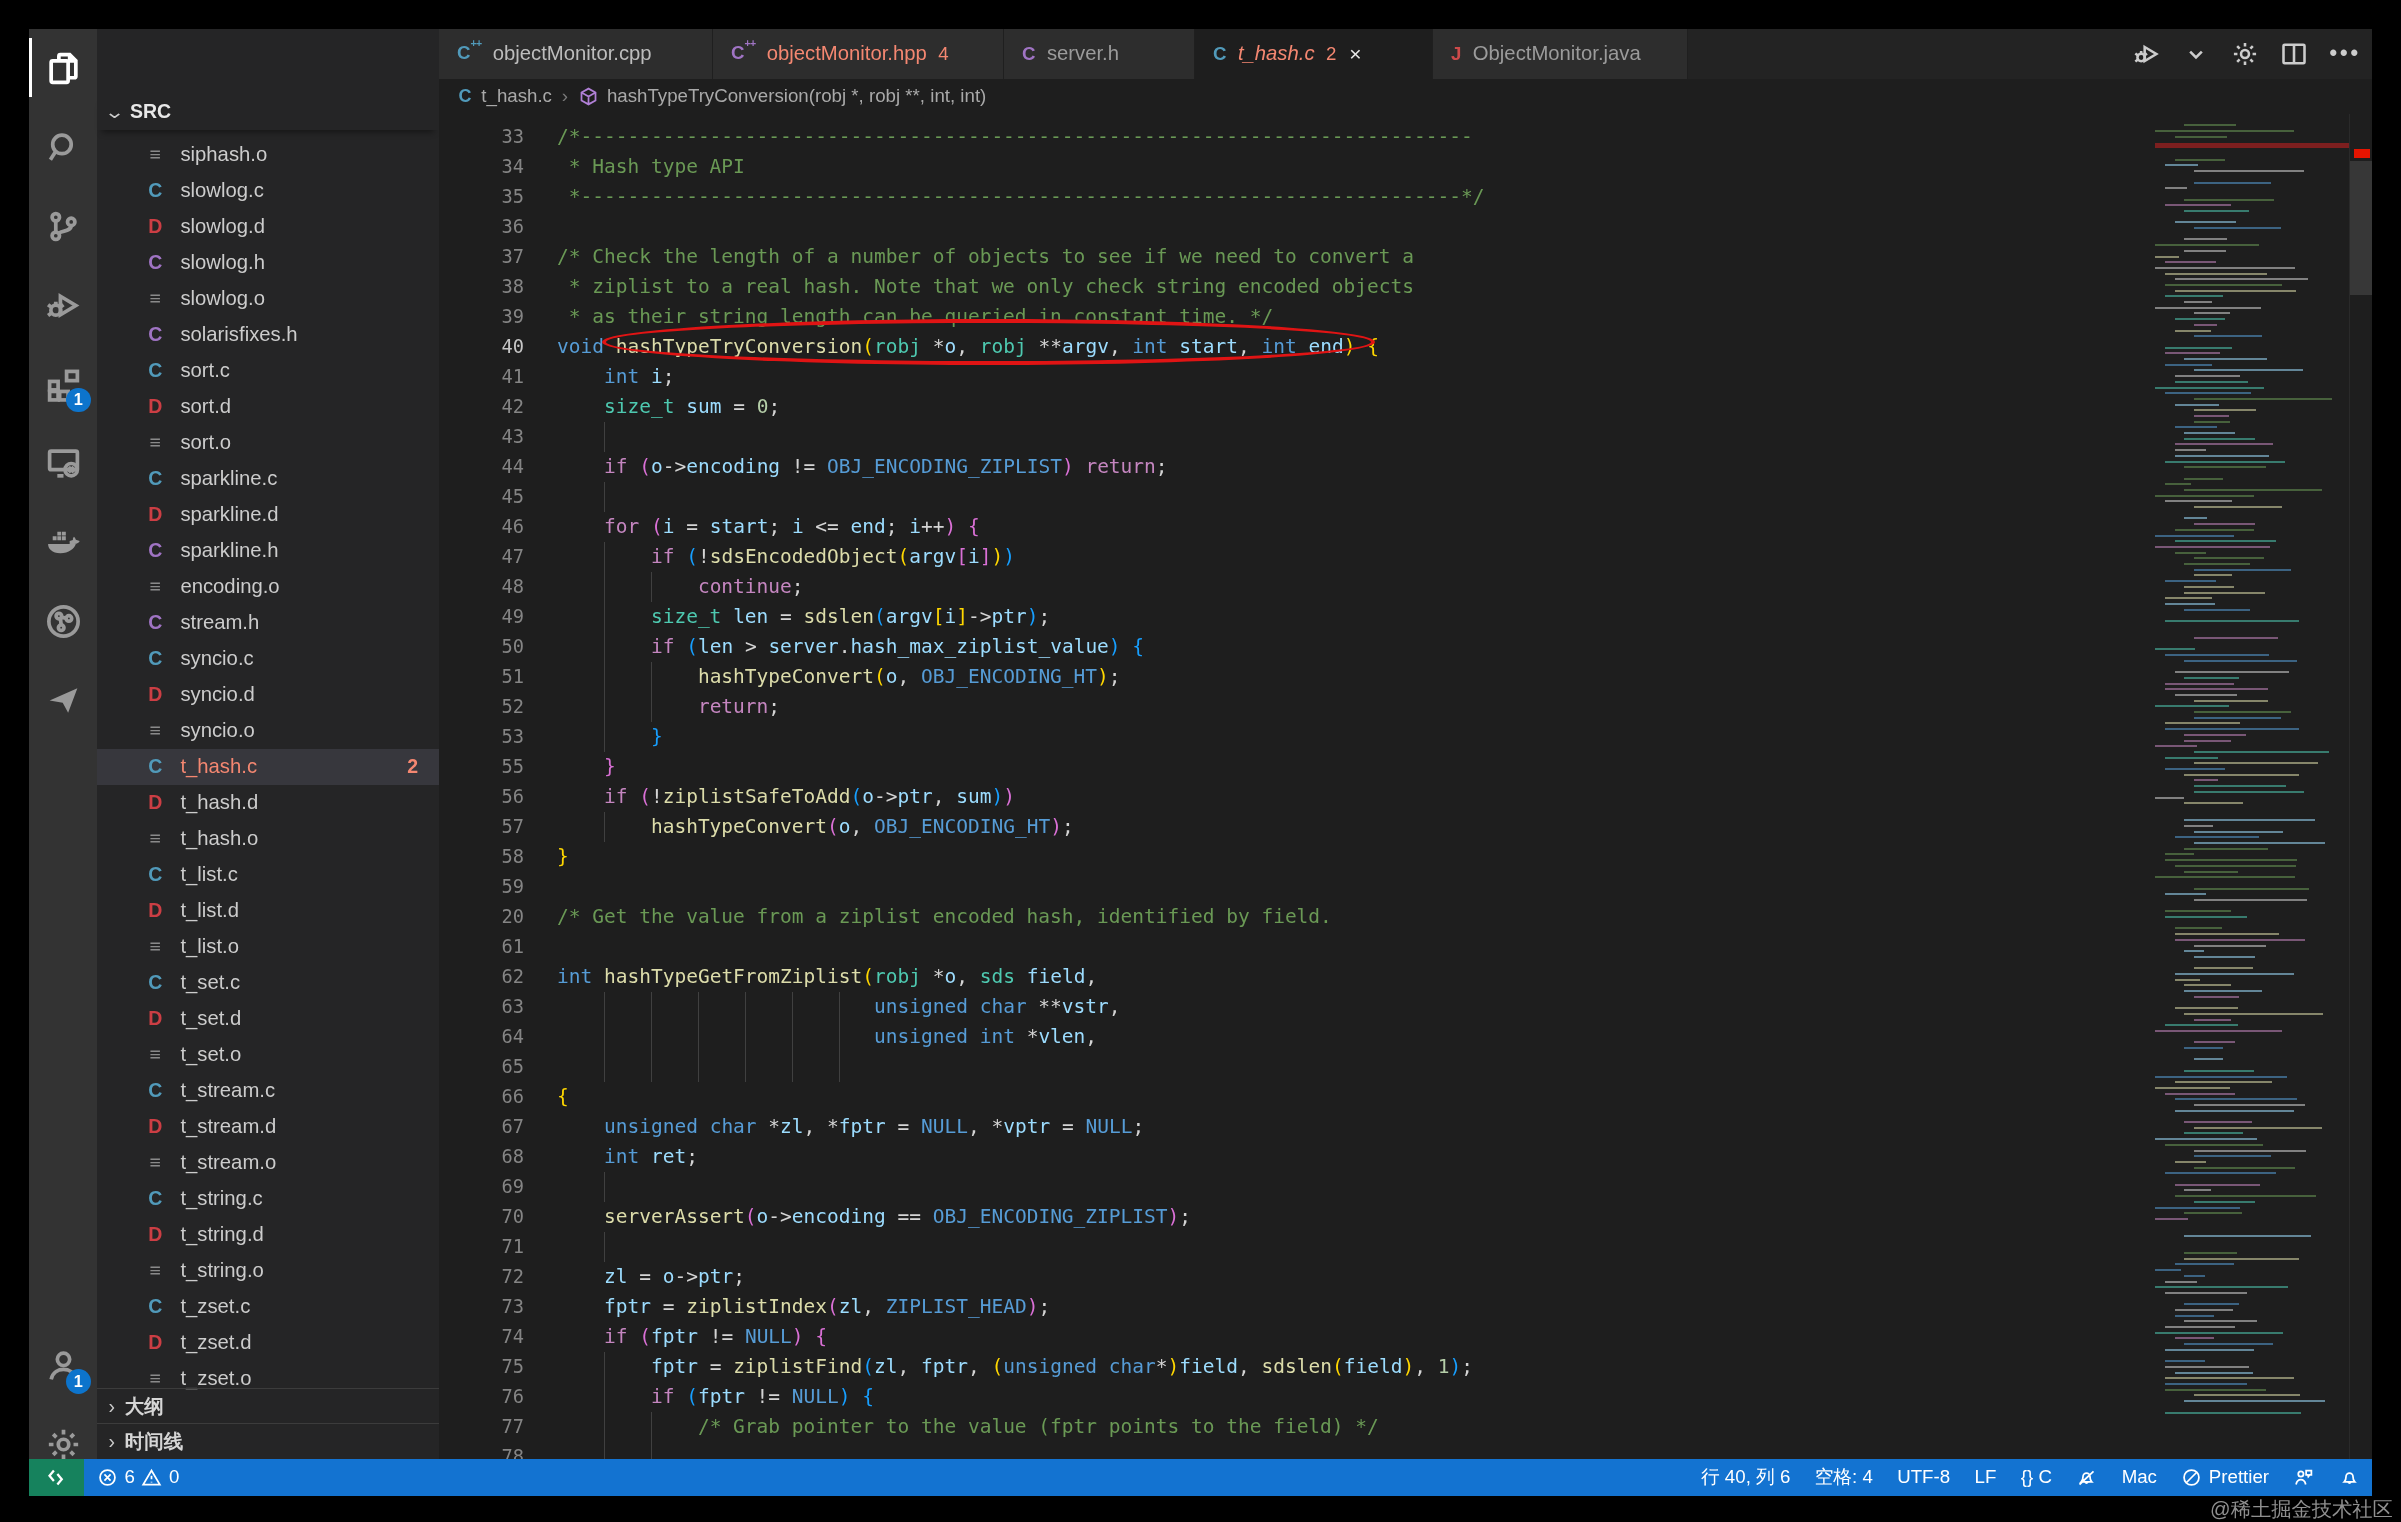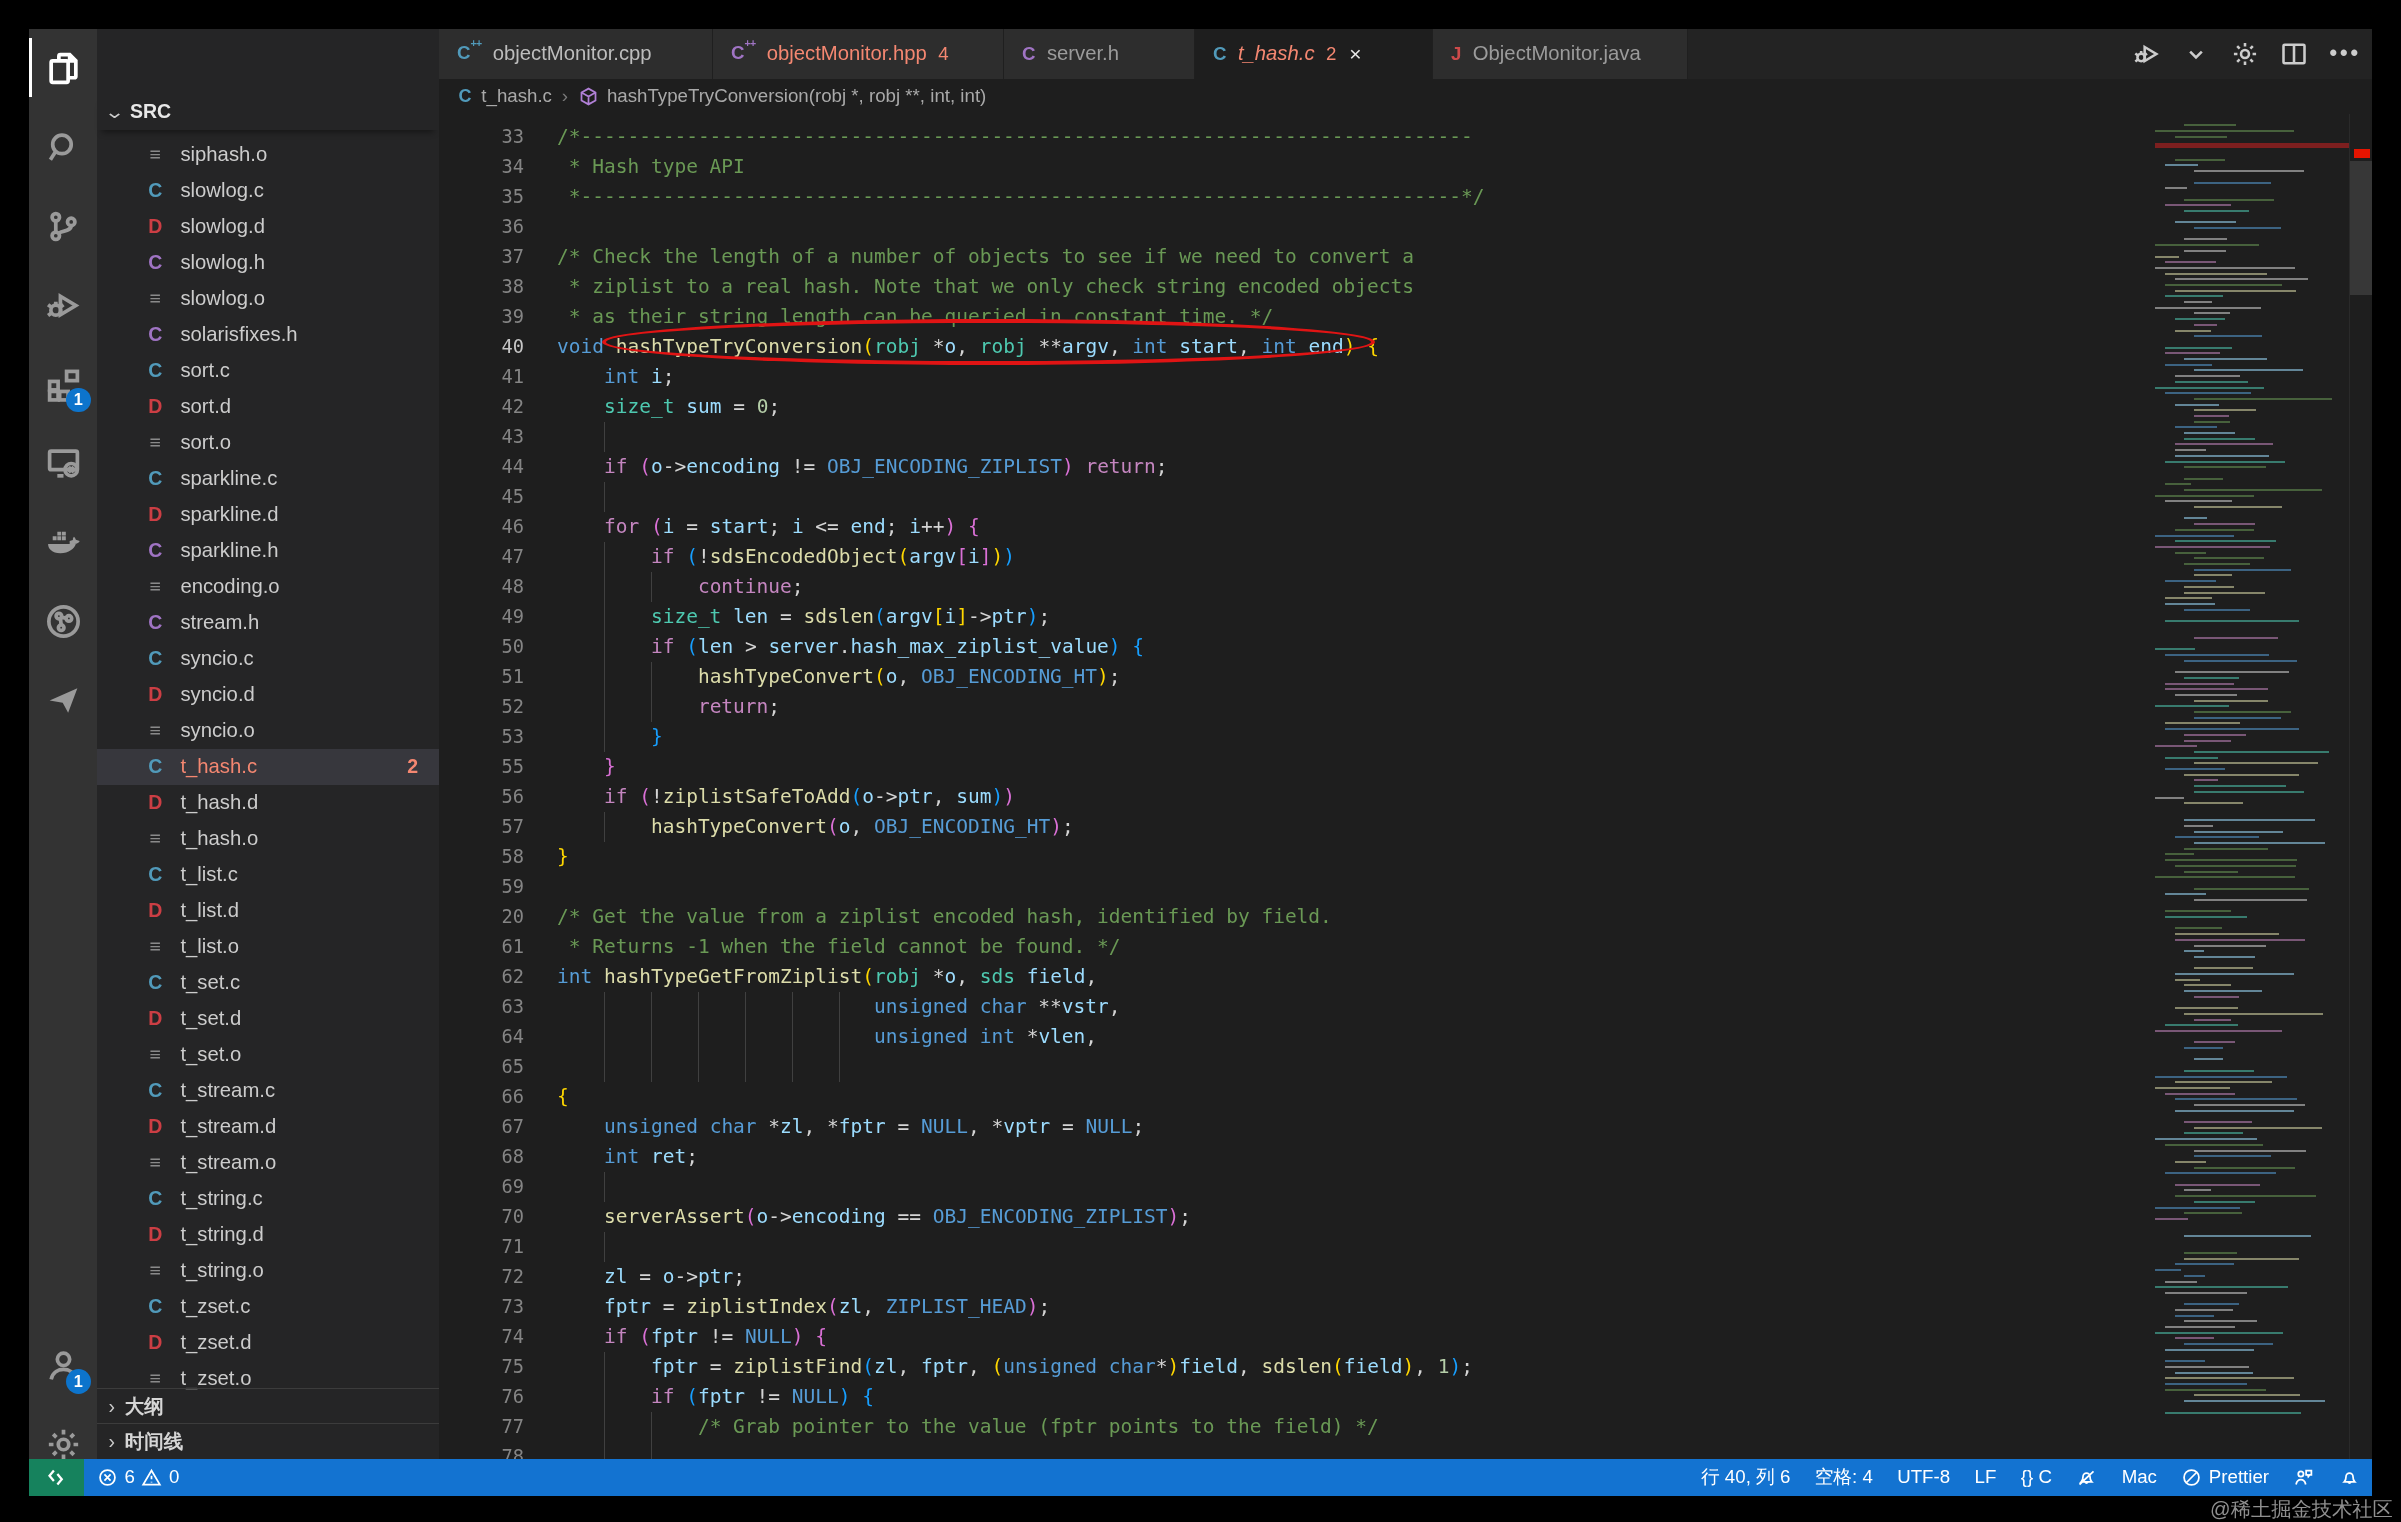--- a/index.html
+++ b/index.html
@@ -527,21 +527,20 @@
             <div class="cl">
               <span class="ln">59</span>
               <pre></pre>
             </div>
             <div class="cl">
               <span class="ln">20</span>
               <pre><span style="color: rgb(106, 153, 85);">/* Get the value from a ziplist encoded hash, identified by field.</span></pre>
             </div>
             <div class="cl">
               <span class="ln">61</span>
-              <pre><span style="color: rgb(106, 153, 85);"> * Returns -1 when the field cannot be found. */</span></pre>
             </div>
             <div class="cl">
               <span class="ln">62</span>
               <pre><span style="color: rgb(86, 156, 214);">int</span><span style="color: rgb(212, 212, 212);"> </span><span style="color: rgb(220, 220, 170);">hashTypeGetFromZiplist</span><span style="color: rgb(255, 215, 0);">(</span><span style="color: rgb(78, 201, 176);">robj</span><span style="color: rgb(212, 212, 212);"> *</span><span style="color: rgb(156, 220, 254);">o</span><span style="color: rgb(212, 212, 212);">, </span><span style="color: rgb(78, 201, 176);">sds</span><span style="color: rgb(212, 212, 212);"> </span><span style="color: rgb(156, 220, 254);">field</span><span style="color: rgb(212, 212, 212);">,</span></pre>
             </div>
             <div class="cl">
               <span class="ln">63</span>
               <span class="guide" style="left: 165px;"></span>
               <span class="guide" style="left: 212px;"></span>
               <span class="guide" style="left: 259px;"></span>

